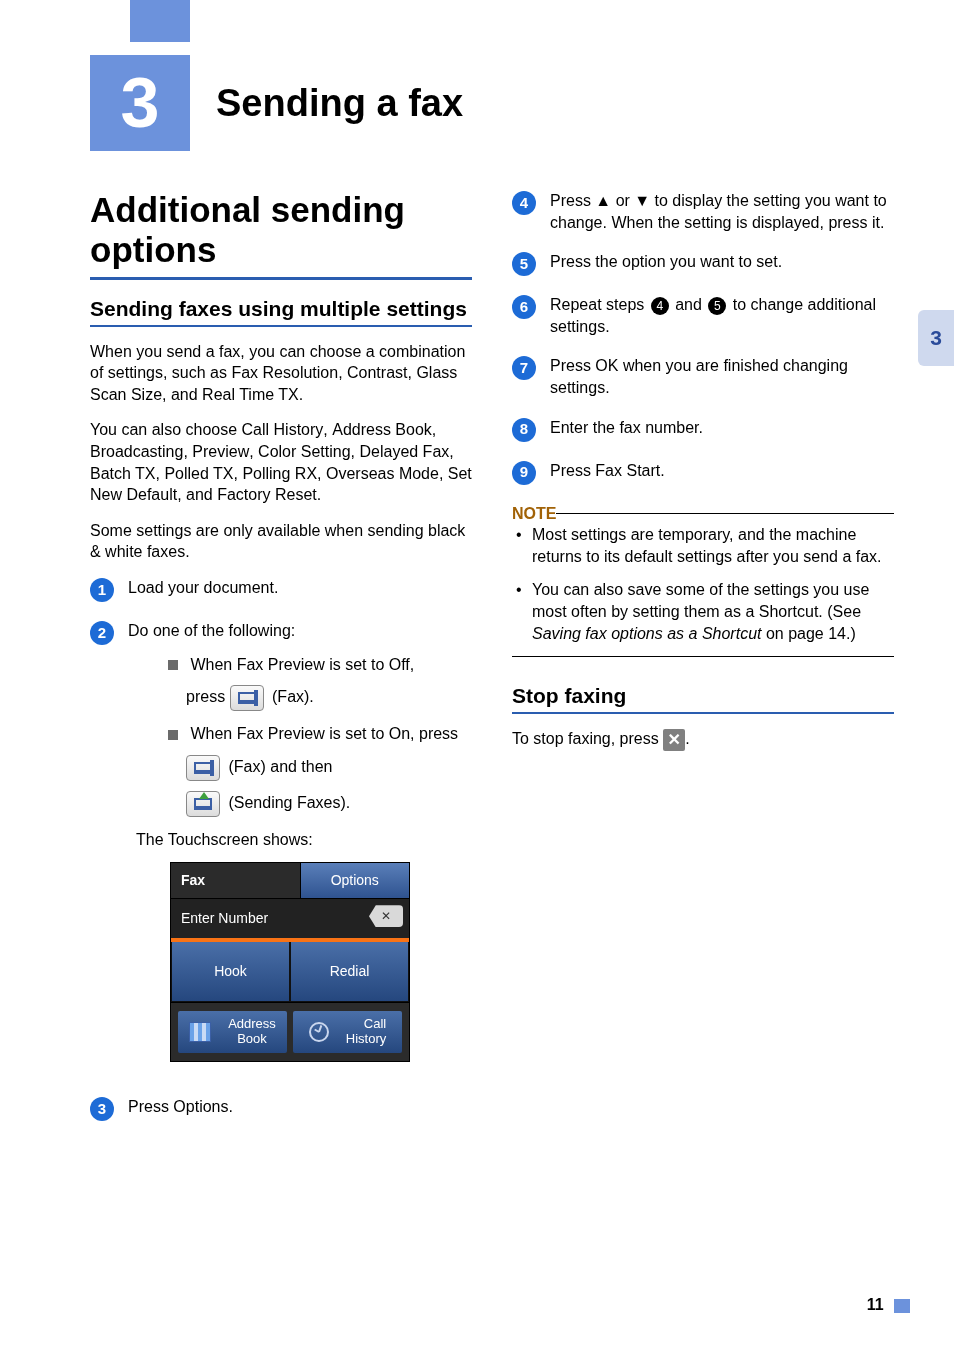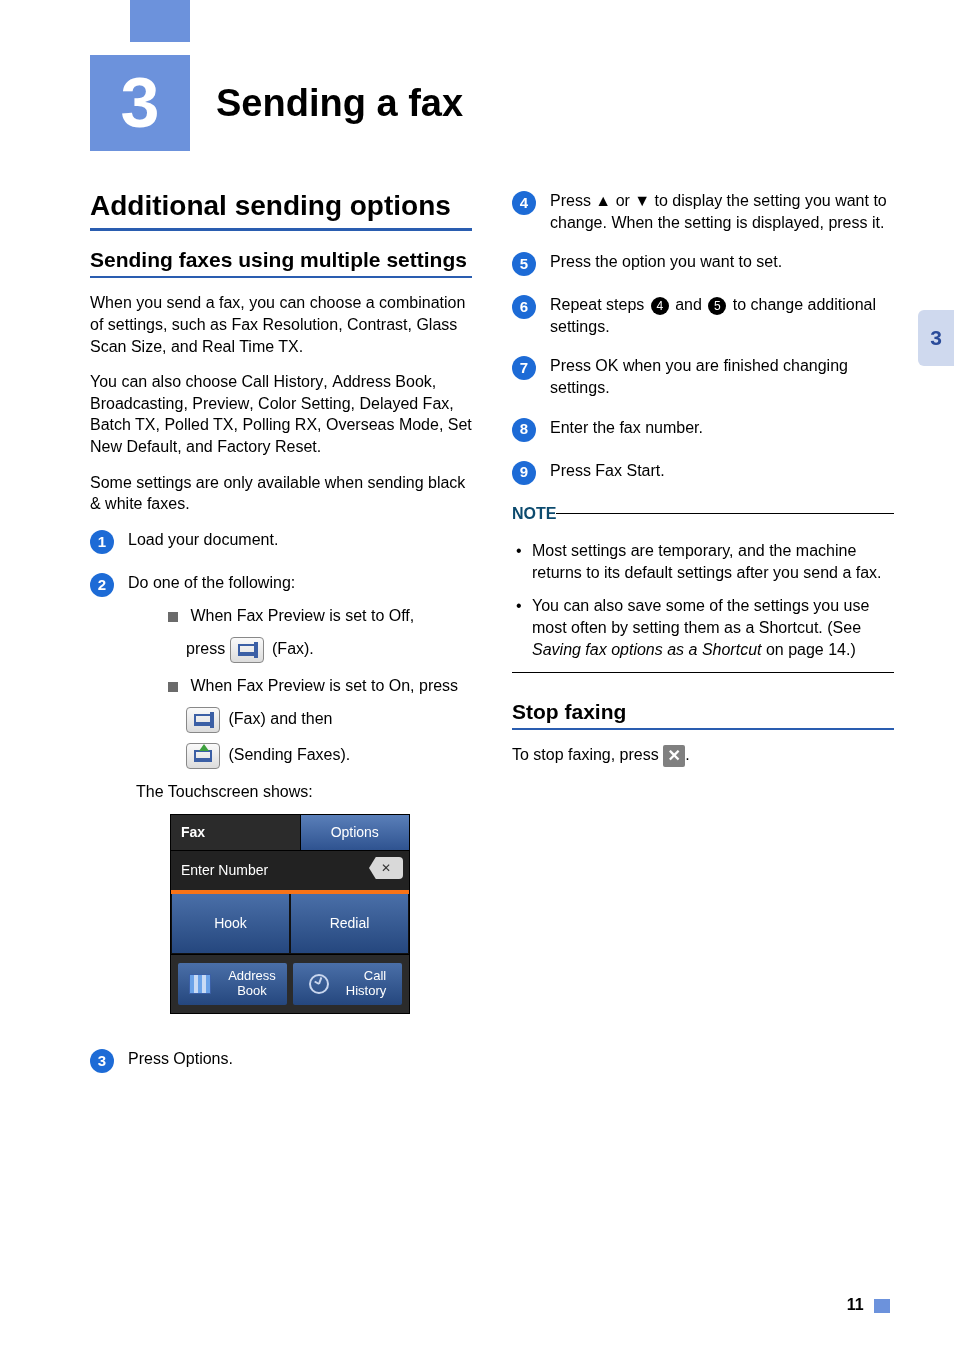--- a/index.html
+++ b/index.html
@@ -19,21 +19,21 @@
     border-top-left-radius: 6px; border-bottom-left-radius: 6px;
   }
   .chapter-block { position: absolute; left: 90px; top: 55px; display: flex; align-items: center; gap: 26px; }
   .chapter-num {
     width: 100px; height: 96px; background: #6c92dc; color: #fff;
     font-size: 70px; font-weight: bold; display: flex; align-items: center; justify-content: center;
   }
   .chapter-title { font-size: 38px; font-weight: bold; }
   .page-body { position: absolute; top: 190px; left: 90px; right: 60px; display: flex; gap: 40px; }
   .col { flex: 1; min-width: 0; font-size: 16px; line-height: 1.35; }
-  h1.section { font-size: 28px; font-weight: bold; margin-bottom: 4px; line-height: 1.15; }
+  h1.section { font-size: 35px; font-weight: bold; margin-bottom: 4px; line-height: 1.15; }
   .rule-thick { height: 3px; background: #2a5db0; margin: 6px 0 16px 0; }
   h2.subsection { font-size: 21px; font-weight: bold; margin-top: 8px; margin-bottom: 2px; line-height: 1.2; }
   .rule-thin { height: 2px; background: #2a5db0; margin: 4px 0 14px 0; }
   p.body { margin-bottom: 14px; }
   .mono { font-family: Liberation Sans, sans-serif; }
   .step { display: flex; align-items: flex-start; gap: 14px; margin-bottom: 18px; }
   .step-content { flex: 1; }
   .badge {
     width: 24px; height: 24px; border-radius: 12px; background: #1d6bd6; color: #fff;
     font-size: 15px; font-weight: bold; display: inline-flex; align-items: center; justify-content: center;
@@ -82,33 +82,33 @@
   .ts-big {
     flex: 1; display: flex; align-items: center; justify-content: center; gap: 17px;
     background: linear-gradient(#4a6fa8,#25477e); margin: 0 3px; padding: 6px 4px; border-radius: 2px;
     font-size: 13px; line-height: 1.15;
   }
   .ts-ab-icon { width: 22px; height: 20px; background: repeating-linear-gradient(90deg,#6aa2e8 0 4px,#c9dbf5 4px 8px); border: 1px solid #3b5fa5; }
   .ts-clock { width: 20px; height: 20px; border: 2px solid #c9d6ee; border-radius: 50%; position: relative; }
   .ts-clock::before { content:""; position:absolute; left:50%; top:50%; width:2px; height:7px; background:#c9d6ee; transform-origin:bottom; transform: translate(-50%,-100%) rotate(20deg);}
   .ts-clock::after { content:""; position:absolute; left:50%; top:50%; width:2px; height:5px; background:#c9d6ee; transform-origin:bottom; transform: translate(-50%,-100%) rotate(-60deg);}
   .note-block { margin-top: 14px; }
-  .note-head { display: flex; align-items: center; font-weight: bold; color: #0c4a6e; font-size: 16px; margin-bottom: 16px; }
+  .note-head { display: flex; align-items: center; font-weight: bold; color: #a16207; font-size: 16px; margin-bottom: 0; }
   .note-head .line { flex: 1; height: 1px; background: #000; }
   .note-block ul { list-style: none; padding-left: 20px; }
   .note-block li { position: relative; margin-bottom: 12px; }
   .note-block li::before { content: "•"; position: absolute; left: -16px; top: 0; }
   .note-bottom-line { height: 1px; background: #000; margin-top: 4px; }
   .xref { font-style: italic; }
   .close-icon {
     display: inline-flex; width: 22px; height: 22px; background: #808080; color:#fff;
     align-items: center; justify-content: center; vertical-align: middle; font-weight: bold;
     border-radius: 2px;
   }
-  .page-num { position: absolute; right: 64px; bottom: 36px; font-weight: bold; font-size: 16px; }
+  .page-num { position: absolute; right: 44px; bottom: 36px; font-weight: bold; font-size: 16px; }
   .page-num-mark { display: inline-block; width: 16px; height: 14px; background: #6c92dc; vertical-align: middle; margin-left: 6px; }
 </style>
 </head>
 <body>
 
 <div class="top-band"></div>
 <div class="side-tab">3</div>
 
 <div class="chapter-block">
   <div class="chapter-num">3</div>

